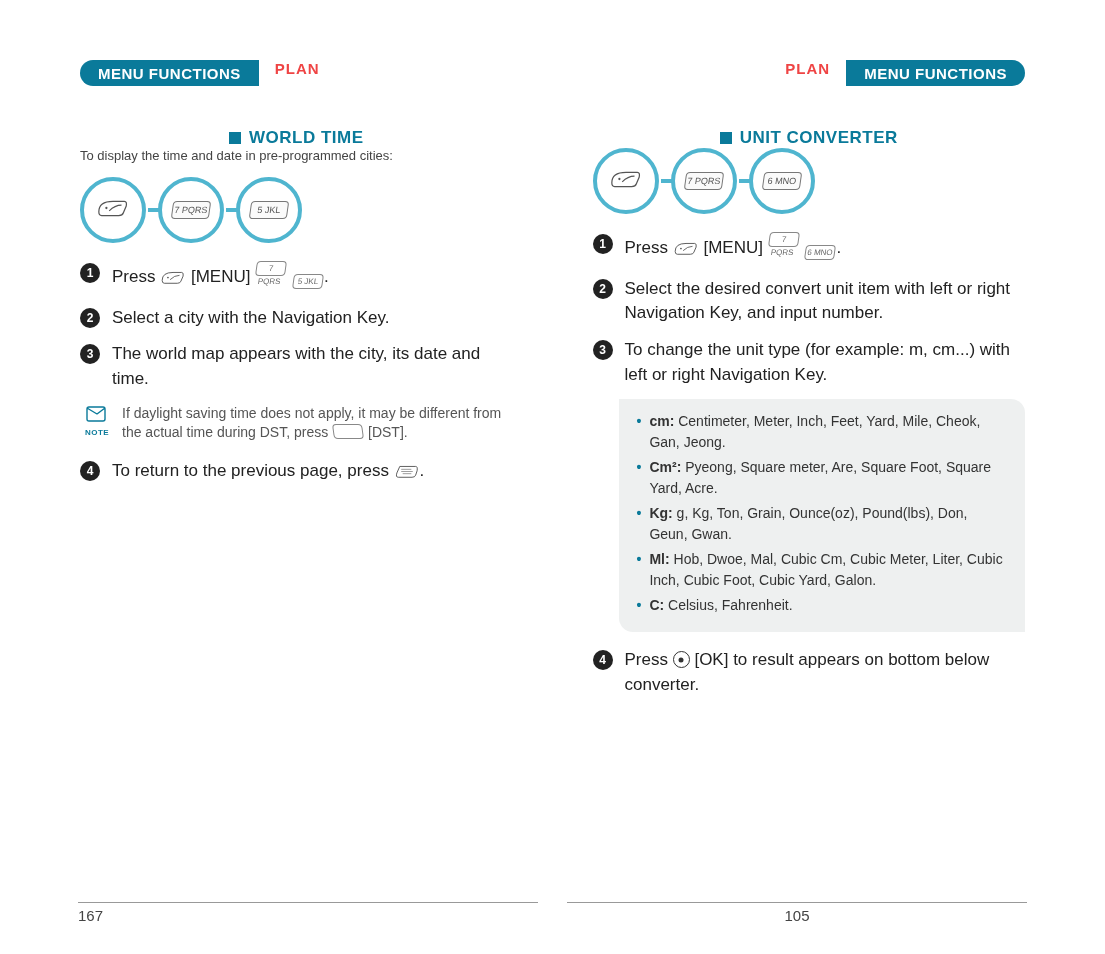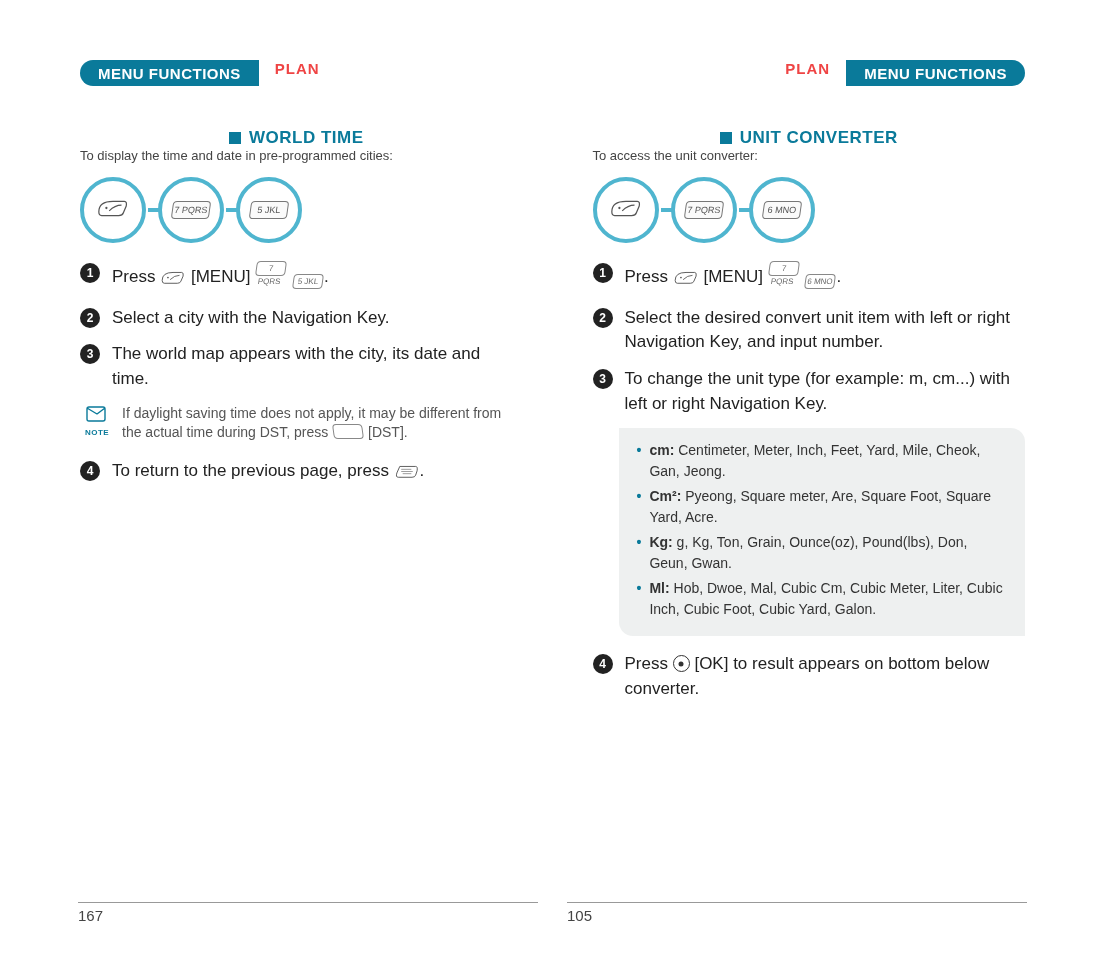--- a/index.html
+++ b/index.html
@@ -178,21 +178,21 @@
   
   .pgnum-left, .pgnum-right {
     position: absolute;
     bottom: 30px;
     font-size: 15px;
     color: #444;
     border-top: 1px solid #999;
     padding-top: 4px;
   }
   .pgnum-left { left: 78px; width: 460px; text-align: left; }
-  .pgnum-right { right: 78px; width: 460px; text-align: left; }
+  .pgnum-right { right: 78px; width: 460px; text-align: center; }
 </style>
 </head>
 <body>
 
 <svg width="0" height="0" style="position:absolute">
   <defs>
     <g id="softkey-path">
       <path d="M3 14 Q3 3 18 3 L30 3 Q33 3 32 8 L29 15 Q28 18 24 18 L6 18 Q3 18 3 14 Z" fill="none" stroke="#555" stroke-width="1.3"></path>
       <circle cx="11" cy="10" r="1.2" fill="#555"></circle>
       <path d="M14 13 Q20 7 27 7" fill="none" stroke="#555" stroke-width="1.2"></path>
@@ -274,21 +274,20 @@
 
   <div class="page page-right">
     <div class="header-row header-right">
       <span class="tab-sub">PLAN</span>
       <span class="tab-main">MENU FUNCTIONS</span>
     </div>
 
     <div class="section-head">
       <span>UNIT CONVERTER</span>
     </div>
-    <div class="intro">To access the unit converter:</div>
 
     <div class="keyseq">
       <span class="keycircle">
         <span class="softkey-sm"><svg viewBox="0 0 36 20">
               <use href="#softkey-path"></use>
             </svg></span>
       </span>
       <span class="keycircle">
         <span class="keybtn-sm">7 PQRS</span>
       </span>
@@ -323,20 +322,23 @@
           </li>
         <li>
             <div><span class="info-label">Cm²:</span><span> Pyeong, Square meter, Are, Square Foot, Square Yard, Acre.</span></div>
           </li>
         <li>
             <div><span class="info-label">Kg:</span><span> g, Kg, Ton, Grain, Ounce(oz), Pound(lbs), Don, Geun, Gwan.</span></div>
           </li>
         <li>
             <div><span class="info-label">Ml:</span><span> Hob, Dwoe, Mal, Cubic Cm, Cubic Meter, Liter, Cubic Inch, Cubic Foot, Cubic Yard, Galon.</span></div>
           </li>
+        <li>
+            <div><span class="info-label">C:</span><span> Celsius, Fahrenheit.</span></div>
+          </li>
       </ul>
     </div>
 
     <div class="step">
       <span class="step-num">4</span>
       <span class="step-text">
         <span>Press </span> <span class="inline-ok"></span><span> [OK] to result appears on bottom below converter.</span>
       </span>
     </div>
   </div>

